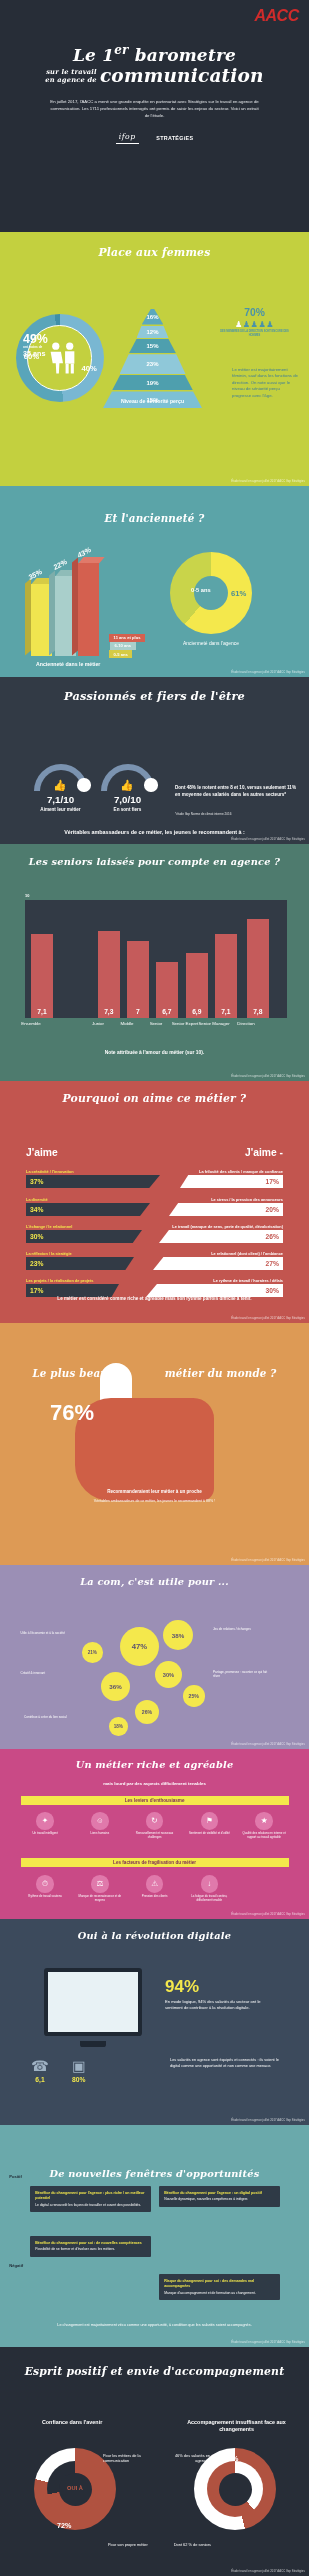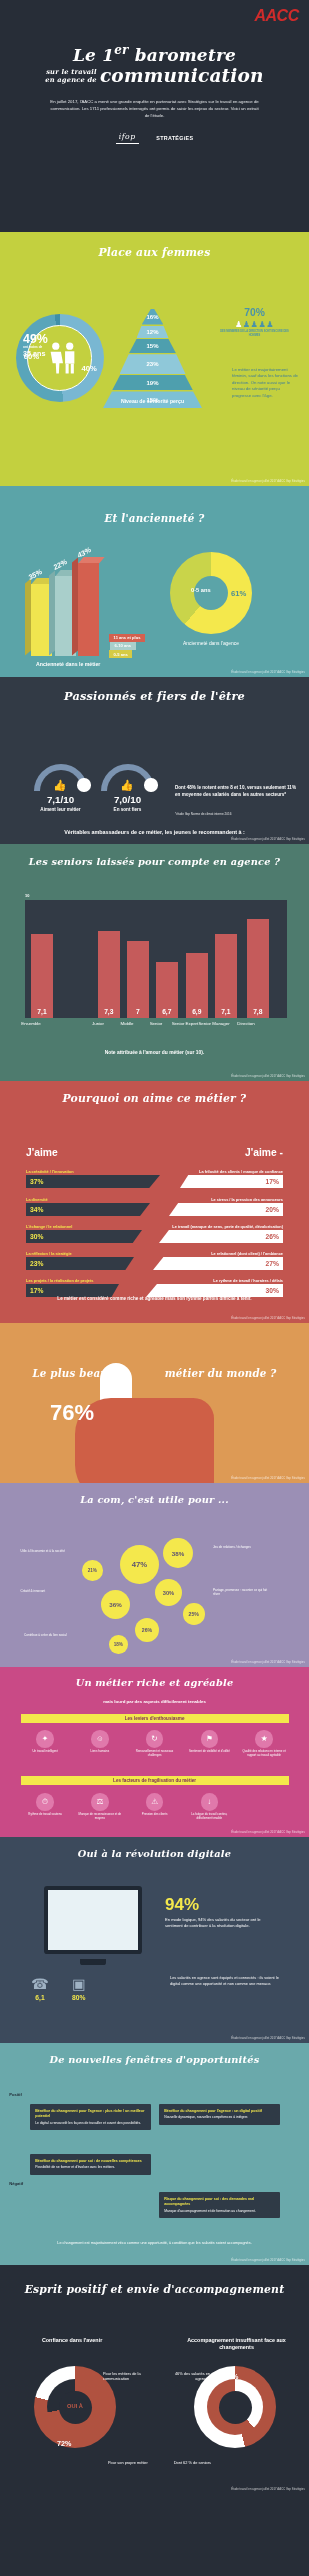--- a/index.html
+++ b/index.html
@@ -149,21 +149,21 @@
   .mi-lbl { font-size:3.9px; font-weight:bold; color:#fff; margin-bottom:1px; }
   .pi-bar { height:13px; background:#323a45; display:flex; align-items:center;
     clip-path:polygon(0 0, 100% 0, 92% 100%, 0 100%); padding-left:4.1px; }
   .pi-bar span { font-size:6.7px; font-weight:bold; color:#f4e84c; }
   .mi-bar { height:13px; background:#fff; display:flex; align-items:center; justify-content:flex-end;
     clip-path:polygon(8% 0, 100% 0, 100% 100%, 0 100%); padding-right:4.1px; }
   .mi-bar span { font-size:6.7px; font-weight:bold; color:#c2554f; }
   .red-caption { position:absolute; top:215px; width:309px; text-align:center; font-size:4.6px; font-weight:bold; line-height:1.5; }
 
   
-  .s-orange { background:#dd9a55; height:160px; }
+  .s-orange { background:#dd9a55; height:242px; }
   .s-orange .title { padding-top:44px; font-size:10.3px; position:relative; z-index:4; }
   .big-thumb { position:absolute; left:70px; top:40px; width:144px; height:139px; z-index:2; }
   .thumb-up { position:absolute; left:30px; top:0; width:32px; height:40px;
     background:#fff; border-radius:16px 16px 3.1px 3.1px; }
   .thumb-fist { position:absolute; left:5.2px; top:35px; width:139px; height:103px;
     background:#cf5f46; border-radius:36px 20.6px 12.4px 36px; }
   .pct76 { position:absolute; left:0; top:77px; width:144px; text-align:center;
     font-size:22px; font-weight:bold; color:#fff; z-index:5; }
   .orange-caption { position:absolute; top:166px; width:309px; text-align:center; font-size:4.6px; font-weight:bold; z-index:6; }
   .orange-sub { position:absolute; top:176px; width:309px; text-align:center; font-size:3.6px; z-index:6; line-height:1.5; }
@@ -198,21 +198,21 @@
   .pct94 .n { font-size:17px; font-weight:bold; color:#f4e84c; }
   .pct94 .t { font-size:4.1px; line-height:1.5; margin-top:2.1px; width:103px; }
   .dev-row { position:absolute; top:139px; left:31px; display:flex; gap:23px; align-items:flex-end; }
   .dev { text-align:center; }
   .dev .g { font-size:14.4px; color:#9fb2c4; }
   .dev .p { font-size:6.7px; font-weight:bold; color:#f4e84c; margin-top:1.5px; }
   .blue-note { position:absolute; left:170px; top:138px; width:118px; font-size:3.9px; line-height:1.55; }
 
   
   .s-teal2 { background:#6aa9ab; height:222px; }
-  .s-teal2 .title { padding-top:11.3px; font-size:9.8px; }
+  .s-teal2 .title { padding-top:11.3px; font-size:9.8px;margin-top:32px; }
   .opp-tag { position:absolute; left:9.3px; font-size:4.1px; font-weight:bold; color:#1f2833; }
   .opp-card { position:absolute; background:#2f3a46; color:#fff; width:121px; padding:4.6px 5.2px;
     font-size:3.4px; line-height:1.45; border-radius:1px; }
   .opp-card b { color:#f4e84c; display:block; font-size:3.6px; margin-bottom:1.5px; }
   .teal2-caption { position:absolute; top:198px; width:309px; text-align:center; font-size:3.8px; line-height:1.5; padding:0 20.6px; }
 
   
   .s-dark2 { background:#272d37; height:229px; }
   .s-dark2 .title { padding-top:17.5px; font-size:10.8px; }
   .ring-title { position:absolute; top:72px; text-align:center; font-size:5.4px; font-weight:bold; line-height:1.35; }

